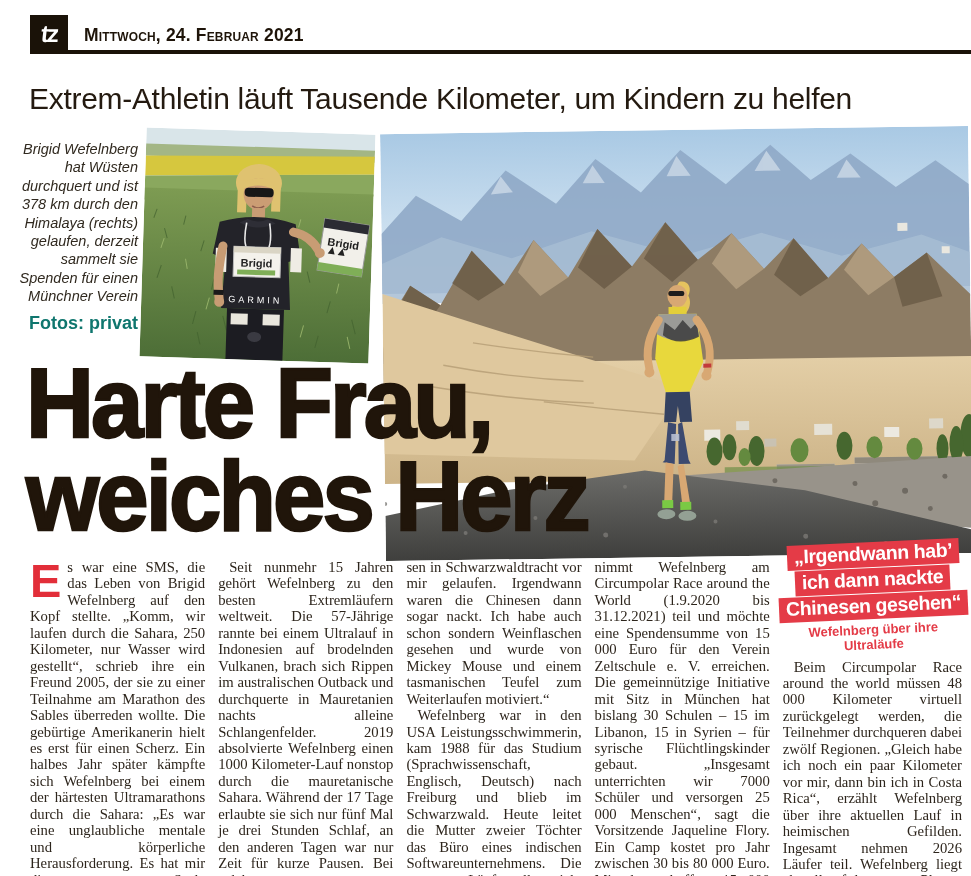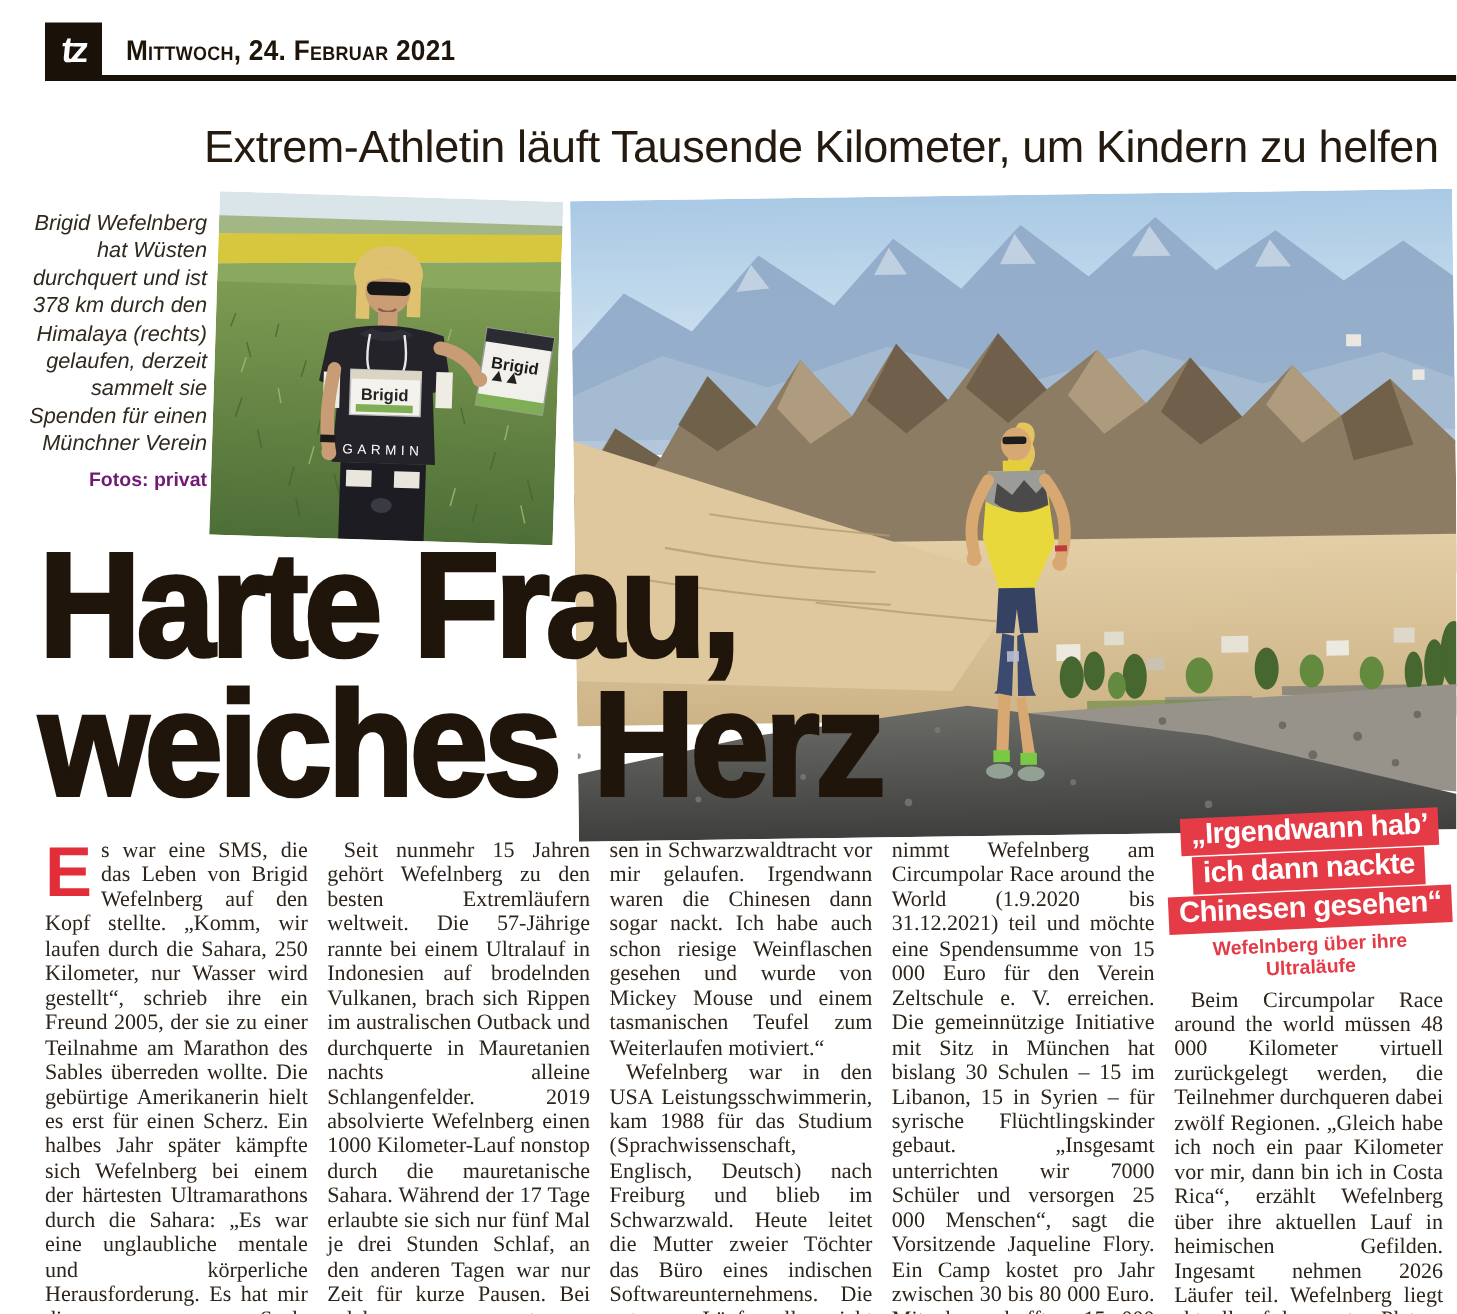--- a/index.html
+++ b/index.html
@@ -12,28 +12,28 @@
   .tz-logo span{color:#fff;font-family:"Liberation Sans",sans-serif;font-weight:800;
            font-size:24px;letter-spacing:-2px;transform:skewX(-6deg);line-height:1;}
   .masthead-date{position:absolute;left:84px;top:24px;font-family:"Liberation Sans",sans-serif;
            font-weight:700;font-variant:small-caps;font-size:19px;color:#1e1409;
            letter-spacing:.2px;transform:scaleX(.92);transform-origin:left;}
   .masthead-rule{position:absolute;left:30px;top:50px;width:941px;height:4px;background:#1a1208;}
 
   
   .kicker{position:absolute;left:29px;top:82px;width:930px;
           font-family:"Liberation Sans",sans-serif;font-weight:400;font-size:30px;
-          color:#241a10;letter-spacing:-.3px;white-space:nowrap;text-align:right;}
+          color:#241a10;letter-spacing:-.3px;white-space:nowrap;}
 
   
   .caption{position:absolute;left:2px;top:140px;width:136px;text-align:right;
            font-family:"Liberation Sans",sans-serif;font-style:italic;font-size:14.5px;
            line-height:1.27;color:#30291f;}
   .caption .credit{display:block;margin-top:6px;font-style:normal;font-weight:700;
-           font-size:13px;color:#701a75;}
+           font-size:18px;color:#0f766e;}
 
   
   .photo{position:absolute;overflow:hidden;}
   #left-photo{left:143px;top:131px;width:229px;height:229px;transform:rotate(1.8deg);}
   #right-photo{left:383px;top:130px;width:588px;height:427px;transform:rotate(-0.8deg);}
   .photo svg{display:block;}
 
   
   .big-head{position:absolute;left:26px;top:356px;width:560px;
             font-family:"Liberation Sans",sans-serif;font-weight:700;color:#20150a;
@@ -304,21 +304,21 @@
   </div>
 
   <div class="body-cols">
     <div class="col">
       <p><span class="dropcap">E</span><span>s war eine SMS, die das Leben von Brigid Wefelnberg auf den Kopf stellte. „Komm, wir laufen durch die Sahara, 250 Kilometer, nur Wasser wird gestellt“, schrieb ihre ein Freund 2005, der sie zu einer Teilnahme am Marathon des Sables überreden wollte. Die gebürtige Amerikanerin hielt es erst für einen Scherz. Ein halbes Jahr später kämpfte sich Wefelnberg bei einem der härtesten Ultramarathons durch die Sahara: „Es war eine unglaubliche mentale und körperliche Herausforderung. Es hat mir die Seele durcheinandergeschüttelt. Aber schon beim Zieleinlauf wusste ich: Hiervon möchte ich mehr.“</span></p>
     </div>
     <div class="col">
       <p class="ind">Seit nunmehr 15 Jahren gehört Wefelnberg zu den besten Extremläufern weltweit. Die 57-Jährige rannte bei einem Ultralauf in Indonesien auf brodelnden Vulkanen, brach sich Rippen im australischen Outback und durchquerte in Mauretanien nachts alleine Schlangenfelder. 2019 absolvierte Wefelnberg einen 1000 Kilometer-Lauf nonstop durch die mauretanische Sahara. Während der 17 Tage erlaubte sie sich nur fünf Mal je drei Stunden Schlaf, an den anderen Tagen war nur Zeit für kurze Pausen. Bei solch extremen Herausforderungen bleiben Halluzinationen nicht aus: „In der Wüste Gobi sind plötzlich vier Chine-</p>
     </div>
     <div class="col">
-      <p>sen in Schwarzwaldtracht vor mir gelaufen. Irgendwann waren die Chinesen dann sogar nackt. Ich habe auch schon riesige Weinflaschen gesehen und wurde von Mickey Mouse und einem tasmanischen Teufel zum Weiterlaufen motiviert.“</p>
+      <p>sen in Schwarzwaldtracht vor mir gelaufen. Irgendwann waren die Chinesen dann sogar nackt. Ich habe auch schon sondern Weinflaschen gesehen und wurde von Mickey Mouse und einem tasmanischen Teufel zum Weiterlaufen motiviert.“</p>
       <p class="ind">Wefelnberg war in den USA Leistungsschwimmerin, kam 1988 für das Studium (Sprachwissenschaft, Englisch, Deutsch) nach Freiburg und blieb im Schwarzwald. Heute leitet die Mutter zweier Töchter das Büro eines indischen Softwareunternehmens. Die extremen Läufe sollen nicht nur dem Ego dienen, sondern werden meist mit einem karitativen Zweck verbunden. Aktuell</p>
     </div>
     <div class="col">
       <p>nimmt Wefelnberg am Circumpolar Race around the World (1.9.2020 bis 31.12.2021) teil und möchte eine Spendensumme von 15 000 Euro für den Verein Zeltschule e. V. erreichen. Die gemeinnützige Initiative mit Sitz in München hat bislang 30 Schulen – 15 im Libanon, 15 in Syrien – für syrische Flüchtlingskinder gebaut. „Insgesamt unterrichten wir 7000 Schüler und versorgen 25 000 Menschen“, sagt die Vorsitzende Jaqueline Flory. Ein Camp kostet pro Jahr zwischen 30 bis 80 000 Euro. Mit den erhofften 15 000 Euro könnten 250 syrischen Flüchtlingskindern das erste Schuljahr finanziert werden.</p>
     </div>
     <div class="col">
       <div class="pullquote">
         <span class="pq-line pq-l1">„Irgendwann hab’</span><br>
         <span class="pq-line pq-l2">ich dann nackte</span><br>
         <span class="pq-line pq-l3">Chinesen gesehen“</span>

